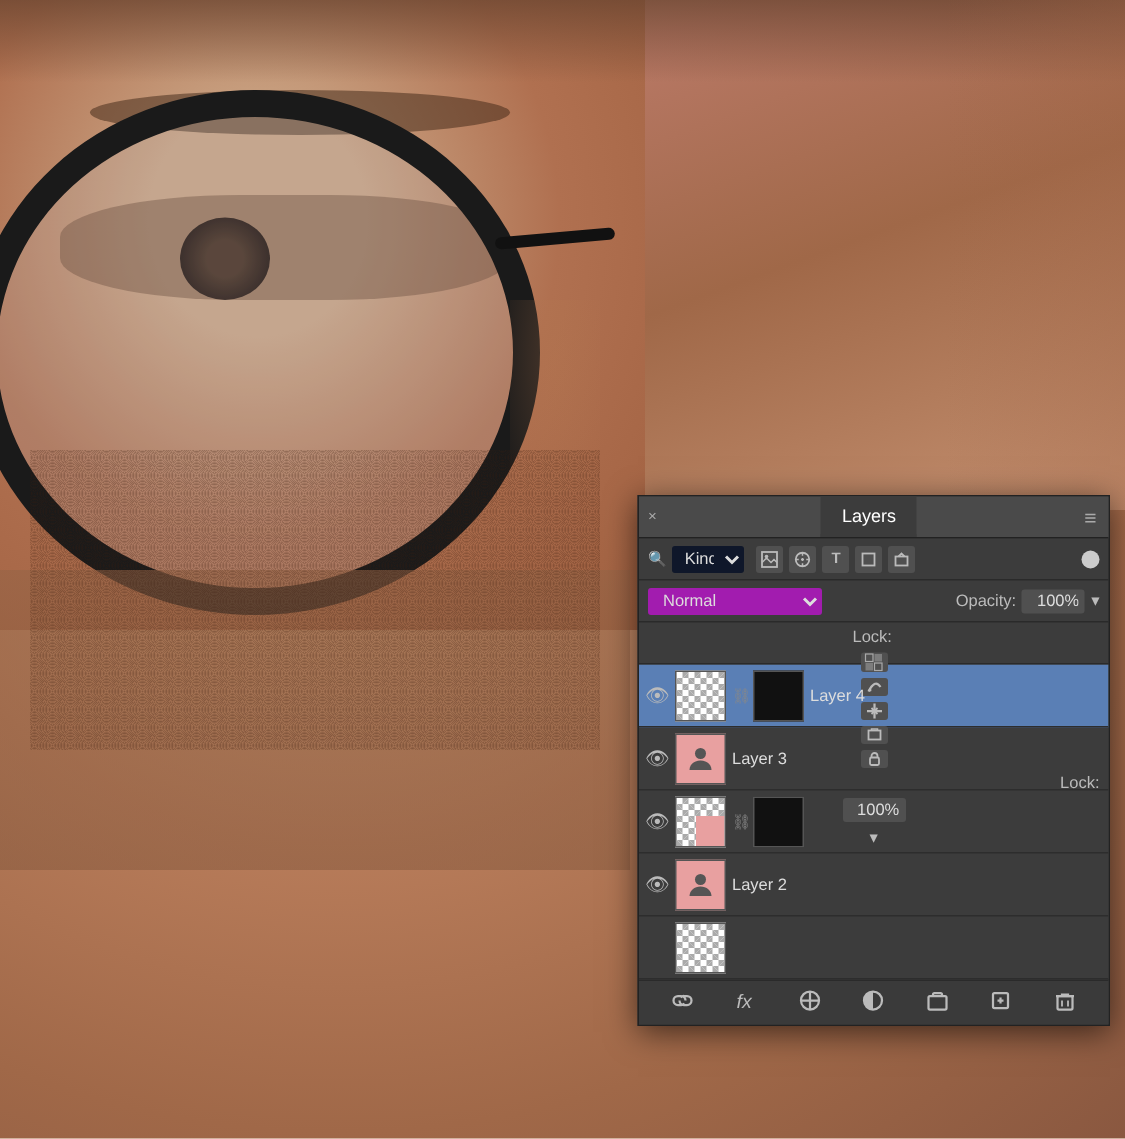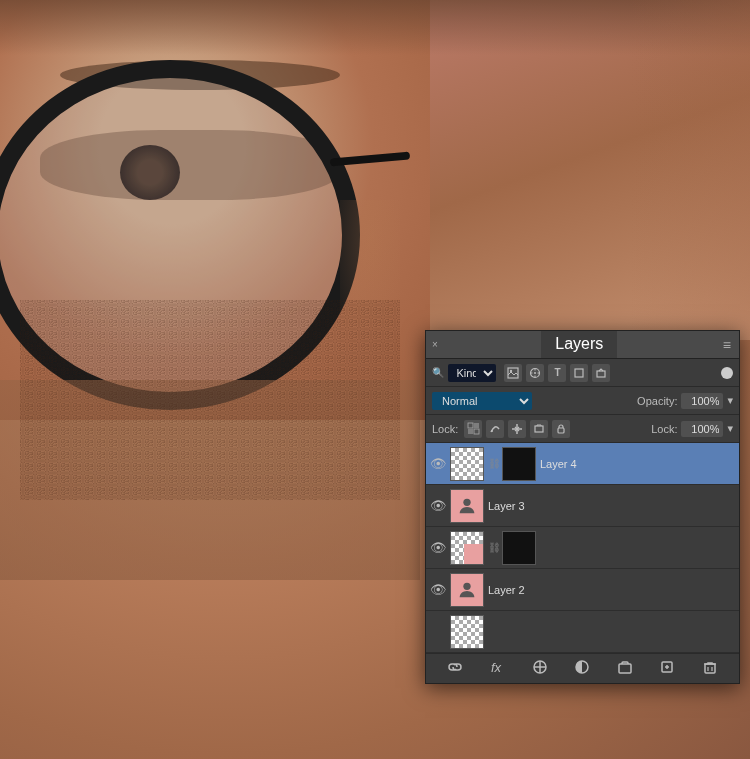--- a/index.html
+++ b/index.html
@@ -63,21 +63,21 @@
     .panel-tabs {
       display: flex;
       height: 100%;
       align-items: stretch;
     }
     .panel-tab {
       padding: 0 14px;
       display: flex;
       align-items: center;
       cursor: pointer;
-      font-size: 16px;
+      font-size: 12px;
       color: #ddd;
       border-bottom: 2px solid transparent;
     }
     .panel-tab.active {
       background: #3c3c3c;
       border-bottom: 2px solid #3c3c3c;
       color: #fff;
     }
     .panel-menu-icon {
       color: #aaa;
@@ -133,28 +133,28 @@
     
     .blend-row {
       display: flex;
       align-items: center;
       padding: 4px 6px;
       gap: 4px;
       border-bottom: 1px solid #2a2a2a;
       height: 28px;
     }
     .blend-dropdown {
-      background: #0c4a6e;
+      background: #a21caf;
       border: none;
       color: #ddd;
       font-size: 11px;
       padding: 2px 6px;
       cursor: pointer;
       border-radius: 2px;
-      width: 100px;
+      width: 116px;
     }
     .opacity-label {
       margin-left: auto;
       color: #bbb;
       font-size: 11px;
       white-space: nowrap;
     }
     .opacity-value {
       background: #505050;
       border: none;
@@ -167,20 +167,21 @@
     }
 
     
     .lock-row {
       display: flex;
       align-items: center;
       padding: 4px 6px;
       gap: 4px;
       border-bottom: 1px solid #2a2a2a;
       height: 28px;
+      flex-direction: column;
     }
     .lock-label {
       color: #bbb;
       font-size: 11px;
       margin-right: 2px;
     }
     .lock-icon-btn {
       width: 18px; height: 18px;
       display: flex; align-items: center; justify-content: center;
       color: #bbb;

